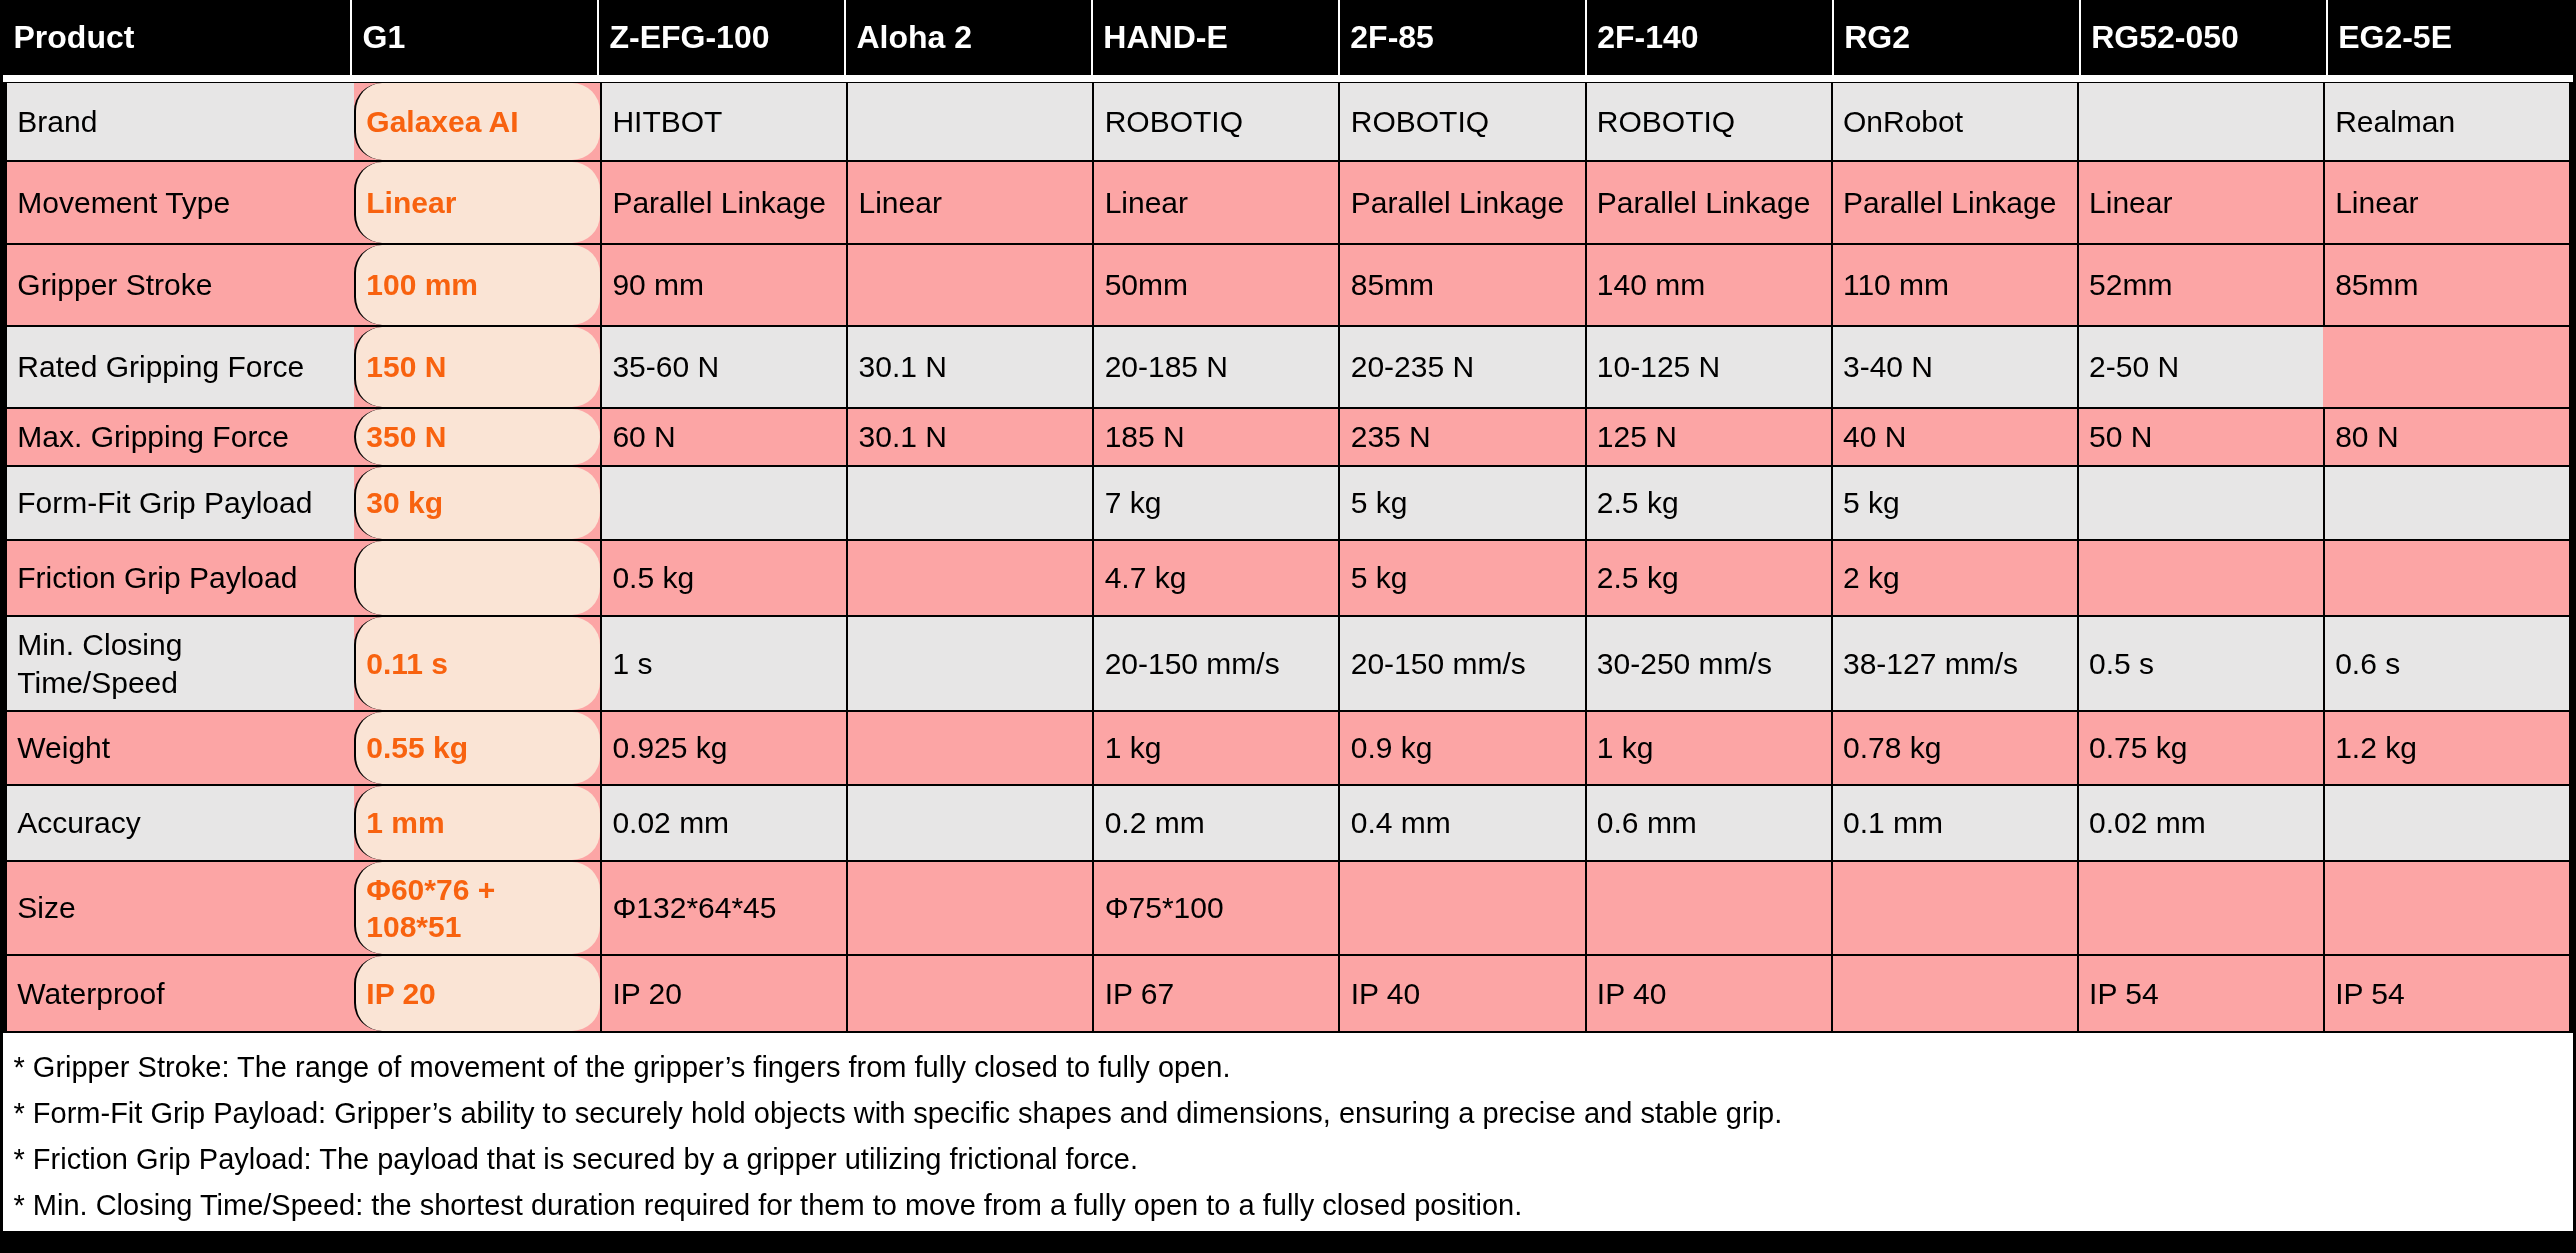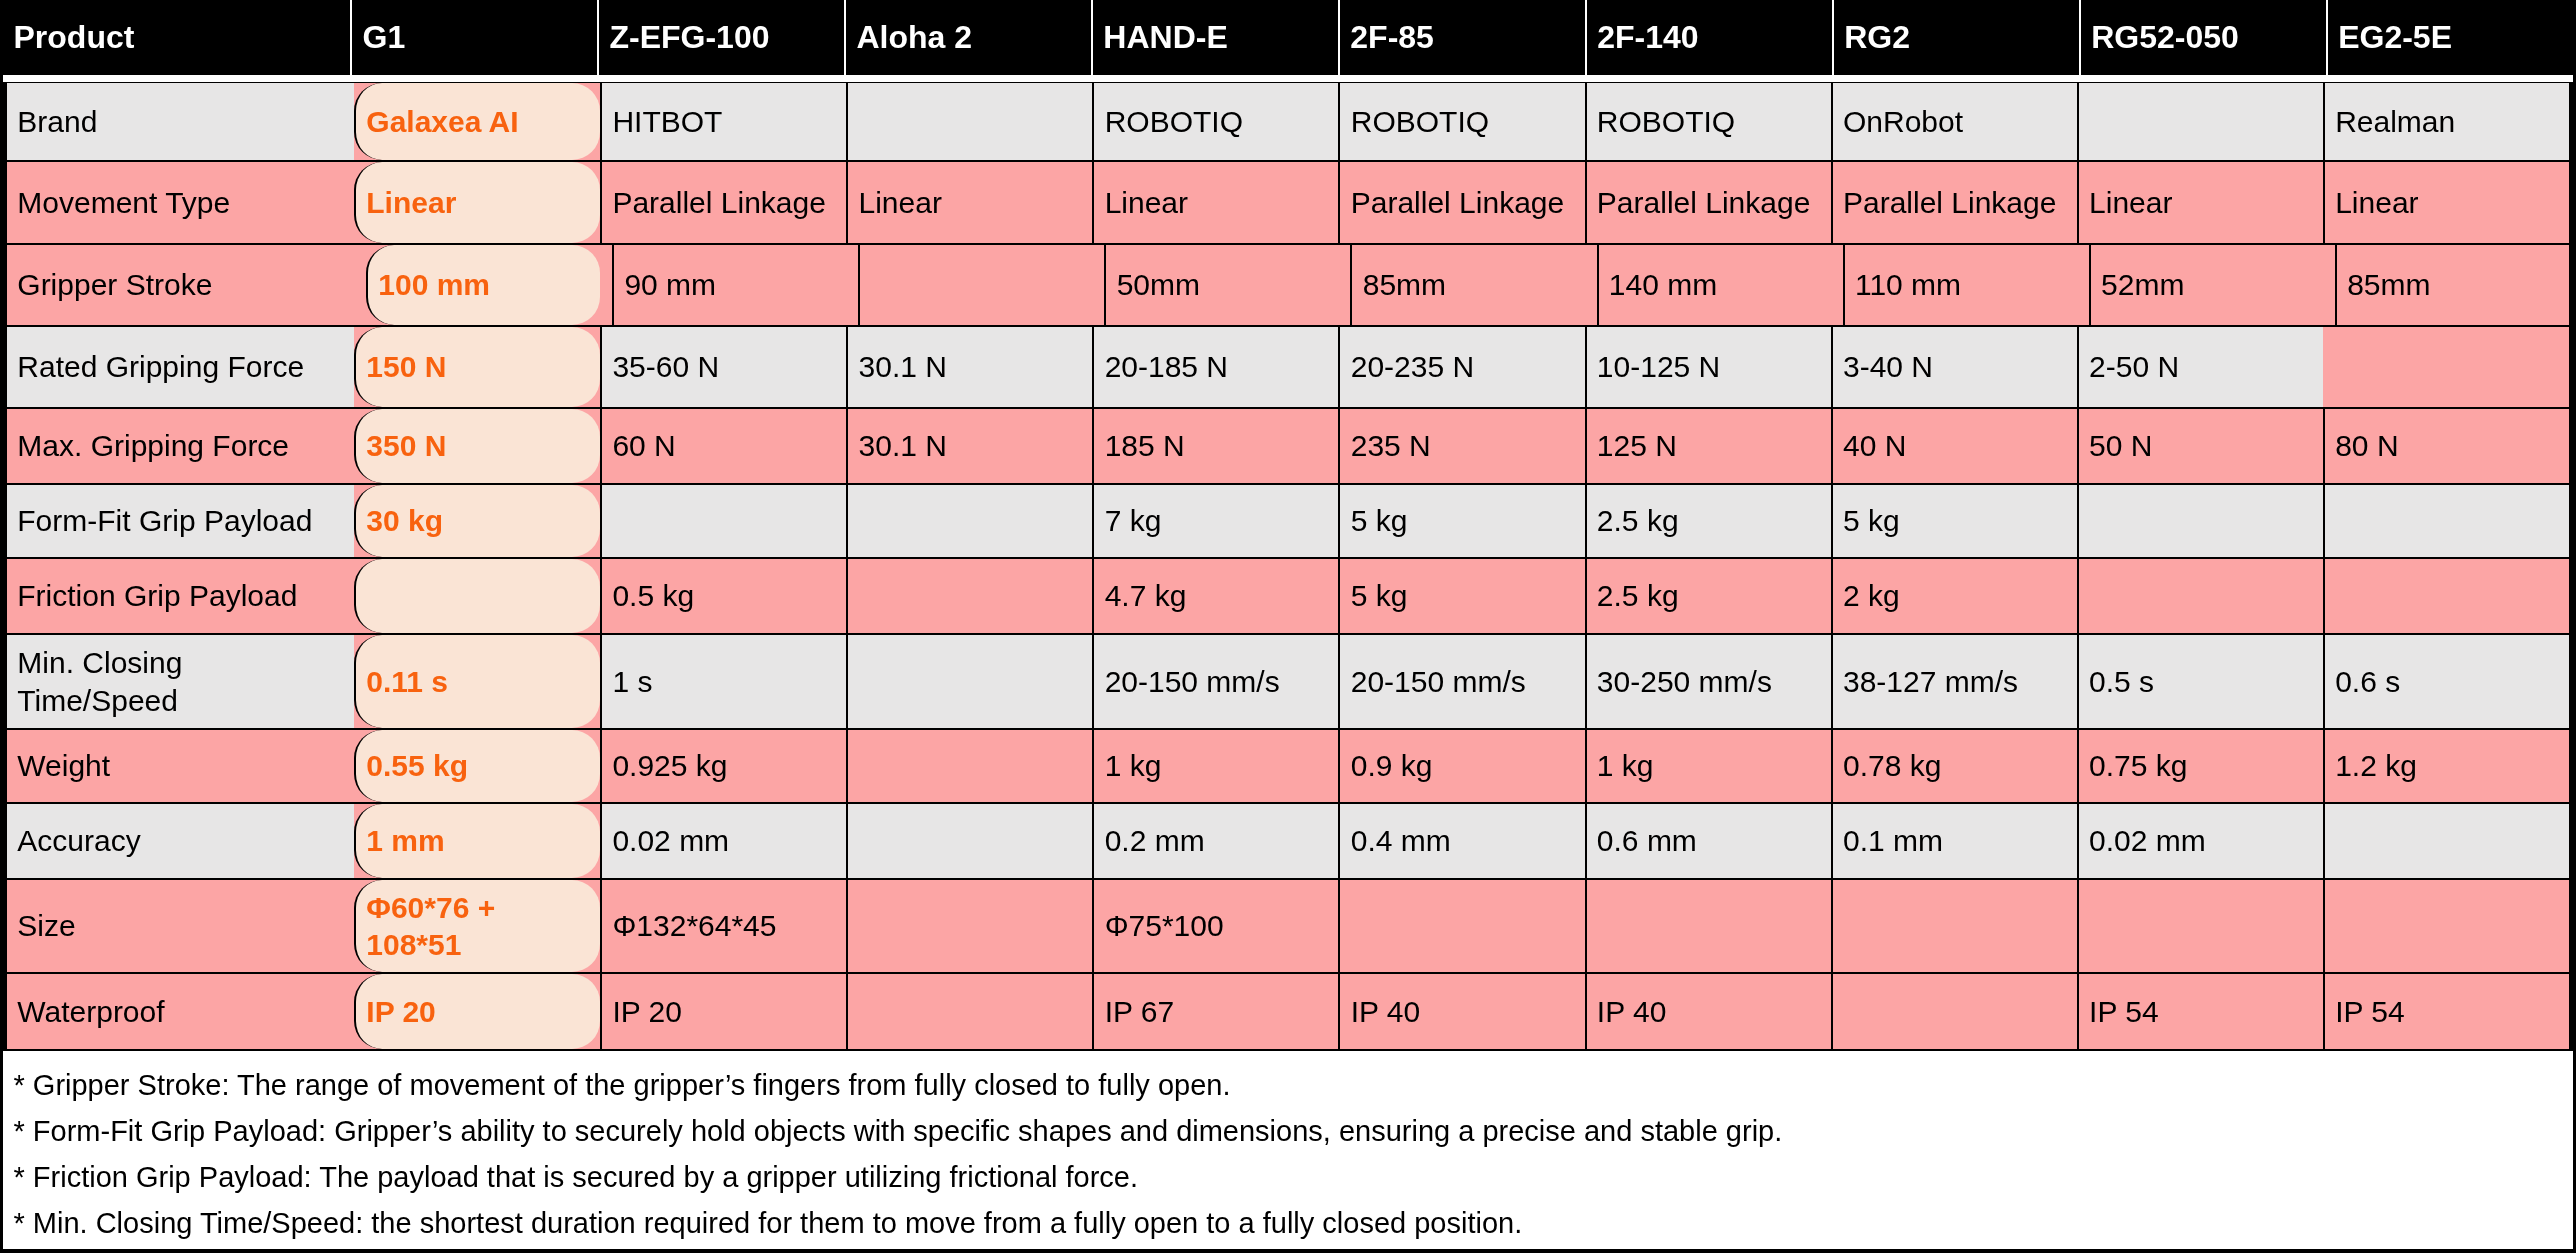--- a/index.html
+++ b/index.html
@@ -113,21 +113,21 @@
         <div class="cell hl">Linear</div>
         <div class="cell">Parallel Linkage</div>
         <div class="cell">Linear</div>
         <div class="cell">Linear</div>
         <div class="cell">Parallel Linkage</div>
         <div class="cell">Parallel Linkage</div>
         <div class="cell">Parallel Linkage</div>
         <div class="cell">Linear</div>
         <div class="cell">Linear</div>
       </div>
-      <div class="row" style="height: 82px; gap: 12px;">
+      <div class="row" style="height: 82px;">
         <div class="cell">Gripper Stroke</div>
         <div class="cell hl">100 mm</div>
         <div class="cell">90 mm</div>
         <div class="cell"></div>
         <div class="cell">50mm</div>
         <div class="cell">85mm</div>
         <div class="cell">140 mm</div>
         <div class="cell">110 mm</div>
         <div class="cell">52mm</div>
         <div class="cell">85mm</div>
@@ -136,21 +136,21 @@
         <div class="cell">Rated Gripping Force</div>
         <div class="cell hl">150 N</div>
         <div class="cell">35-60 N</div>
         <div class="cell">30.1 N</div>
         <div class="cell">20-185 N</div>
         <div class="cell">20-235 N</div>
         <div class="cell">10-125 N</div>
         <div class="cell">3-40 N</div>
         <div class="cell">2-50 N</div>
       </div>
-      <div class="row" style="height: 76px;">
+      <div class="row" style="height: 58px;">
         <div class="cell">Max. Gripping Force</div>
         <div class="cell hl">350 N</div>
         <div class="cell">60 N</div>
         <div class="cell">30.1 N</div>
         <div class="cell">185 N</div>
         <div class="cell">235 N</div>
         <div class="cell">125 N</div>
         <div class="cell">40 N</div>
         <div class="cell">50 N</div>
         <div class="cell">80 N</div>

